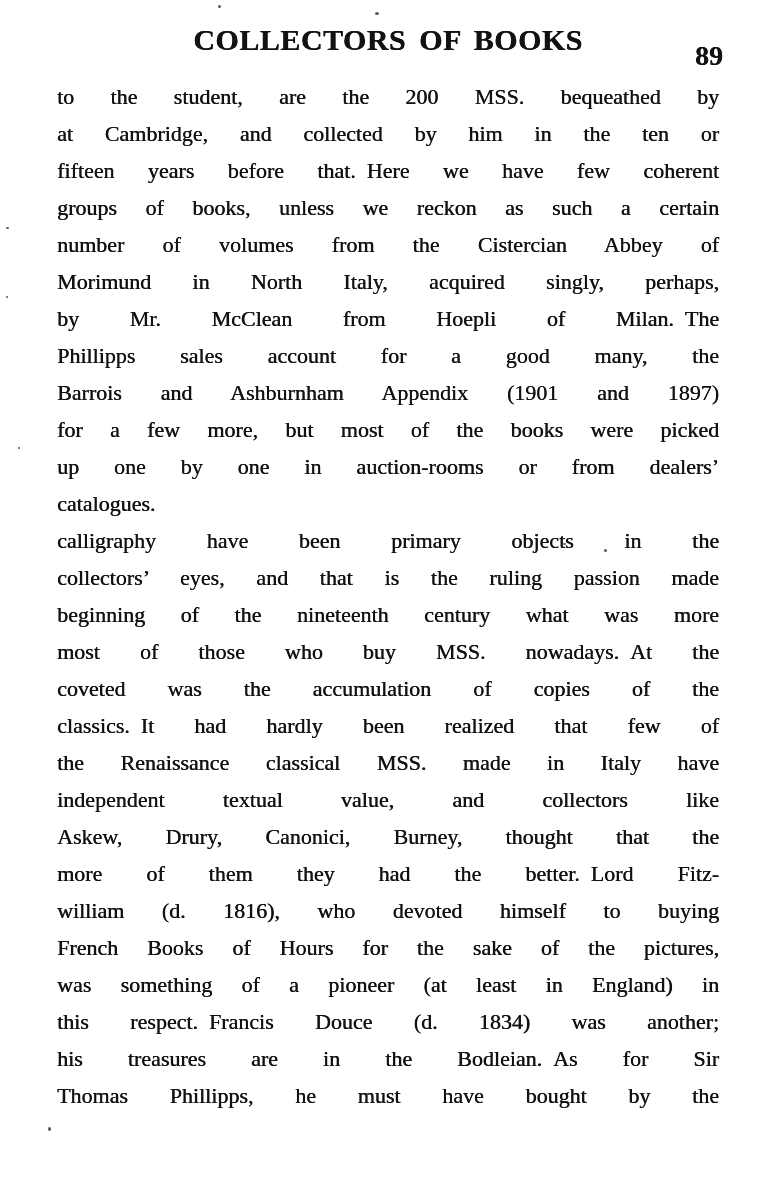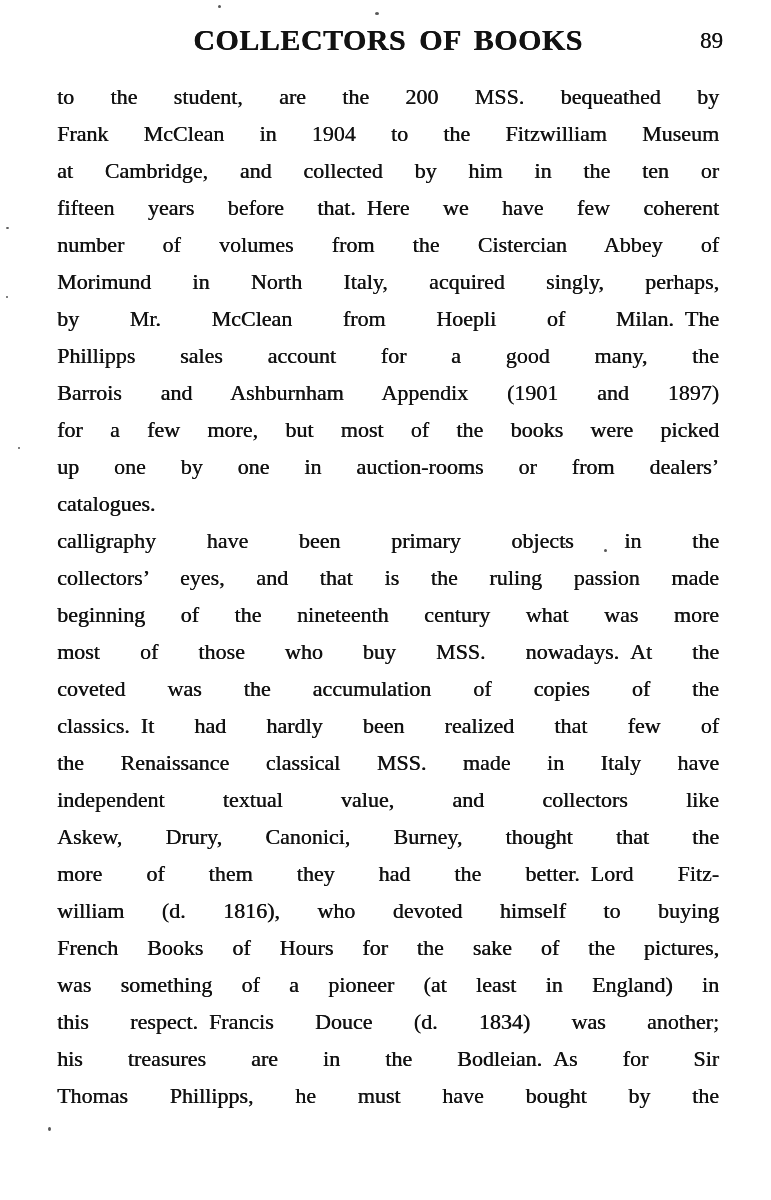--- a/index.html
+++ b/index.html
@@ -36,24 +36,25 @@
     line-height: 32px;
     font-weight: 700;
     letter-spacing: 0.5px;
     word-spacing: 5px;
     text-shadow: 0.4px 0 0 currentColor;
     white-space: nowrap;
   }
   .page-number {
     position: absolute;
     right: -4px;
-    top: 1px;
-    font-size: 23px;
+    top: 16px;
+    font-size: 28px;
     line-height: 32px;
     text-shadow: 0.3px 0 0 currentColor;
+    font-weight: bold;
   }
   .lines {
     width: 662px;
   }
   .ln {
     font-size: 22px;
     line-height: 37px;
     text-align: justify;
     text-align-last: justify;
     -moz-text-align-last: justify;
@@ -82,23 +83,23 @@
 
   <div class="textblock">
 
     <div class="running-header">
       <div class="running-title">COLLECTORS OF BOOKS</div>
       <div class="page-number">89</div>
     </div>
 
     <div class="lines">
       <div class="ln">to the student, are the 200 MSS. bequeathed by</div>
-      <div class="ln">Frank McClean in 1904 to the Fitzwilliam Museum</div>
       <div class="ln">at Cambridge, and collected by him in the ten or</div>
       <div class="ln">fifteen years before that. Here we have few coherent</div>
+      <div class="ln">groups of books, unless we reckon as such a certain</div>
       <div class="ln">number of volumes from the Cistercian Abbey of</div>
       <div class="ln">Morimund in North Italy, acquired singly, perhaps,</div>
       <div class="ln">by Mr. McClean from Hoepli of Milan. The</div>
       <div class="ln">Phillipps sales account for a good many, the</div>
       <div class="ln">Barrois and Ashburnham Appendix (1901 and 1897)</div>
       <div class="ln">for a few more, but most of the books were picked</div>
       <div class="ln">up one by one in auction-rooms or from dealers’</div>
       <div class="ln ln-end">catalogues.</div>
       <div class="ln">calligraphy have been primary objects in the</div>
       <div class="ln">collectors’ eyes, and that is the ruling passion made</div>

